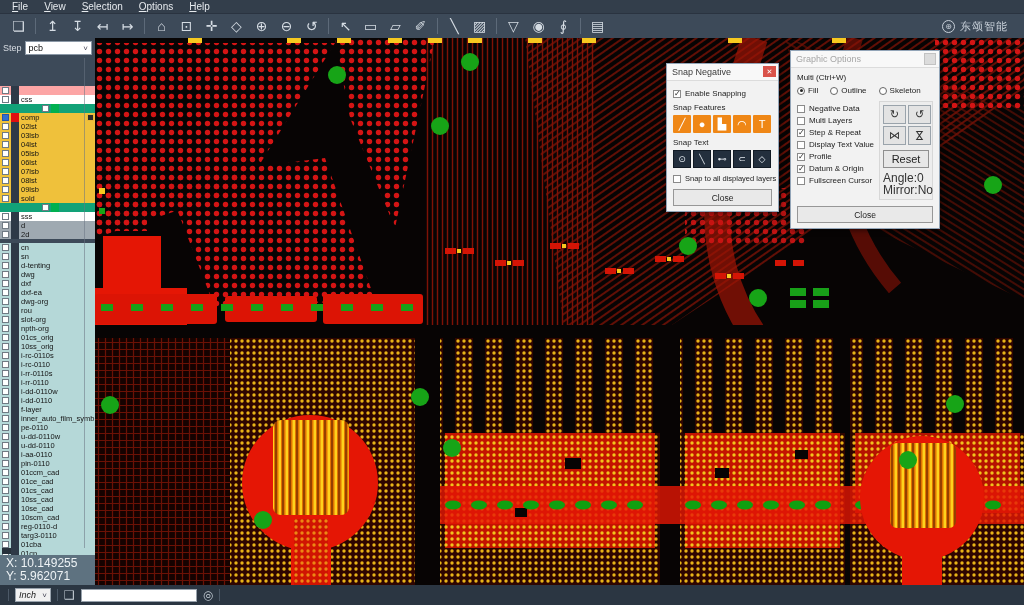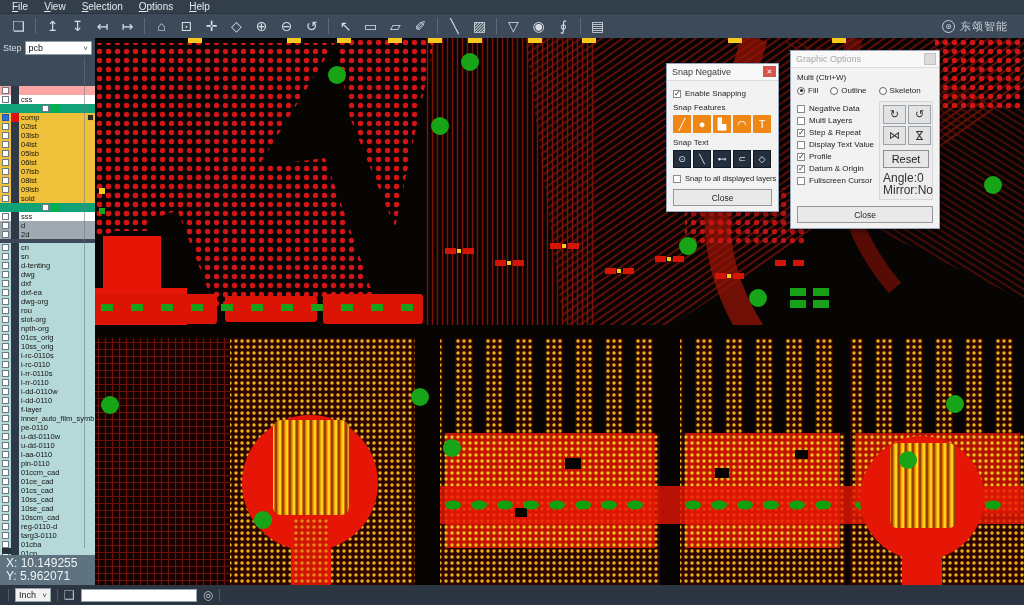--- a/index.html
+++ b/index.html
@@ -48,21 +48,21 @@
   .status-xy{position:absolute;left:0;bottom:0;width:95px;height:30px;background:#5e7280;color:#eef3f5;
              font-size:12px;line-height:13px;padding:2px 0 0 6px;box-sizing:border-box;}
   .status-grip{position:absolute;left:2px;top:-7px;width:9px;height:6px;background:#27313b;}
   
   .canvas{position:absolute;left:95px;top:38px;width:929px;height:547px;background:#070404;overflow:hidden;}
   
   .bottombar{position:absolute;left:0;top:585px;width:1024px;height:20px;background:#2b3642;
              display:flex;align-items:center;padding-left:8px;box-sizing:border-box;gap:6px;}
   .bb-divider{width:1px;height:12px;background:#4c5967;}
   .unit-select{height:14px;width:36px;background:#f1f1f1;border:1px solid #9aa4ae;display:flex;align-items:center;
-               justify-content:space-between;padding:0 3px;font-size:9px;color:#222;box-sizing:border-box;}
+               justify-content:space-between;padding:0 3px;font-size:9px;color:#222;box-sizing:border-box;font-style:italic;}
   .bb-icon{color:#c3ccd4;font-size:12px;}
   .bb-input{width:116px;height:13px;background:#fff;border:1px solid #98a2ac;font-size:9px;padding:0 3px;box-sizing:border-box;}
   
   .dlg{position:absolute;background:#f2f2f2;border:1px solid #93a5b8;box-shadow:2px 2px 5px rgba(0,0,0,.45);
        box-sizing:border-box;}
   .dlg-title{height:16px;display:flex;align-items:center;background:#f8f8f8;border-bottom:1px solid #dcdcdc;
              padding-left:5px;position:relative;}
   .dlg-title-text{font-size:9px;color:#3a3a3a;}
   .dlg-close-red{position:absolute;right:2px;top:2px;width:13px;height:11px;background:#d9534a;color:#fff;
                  font-size:7px;line-height:11px;text-align:center;}

